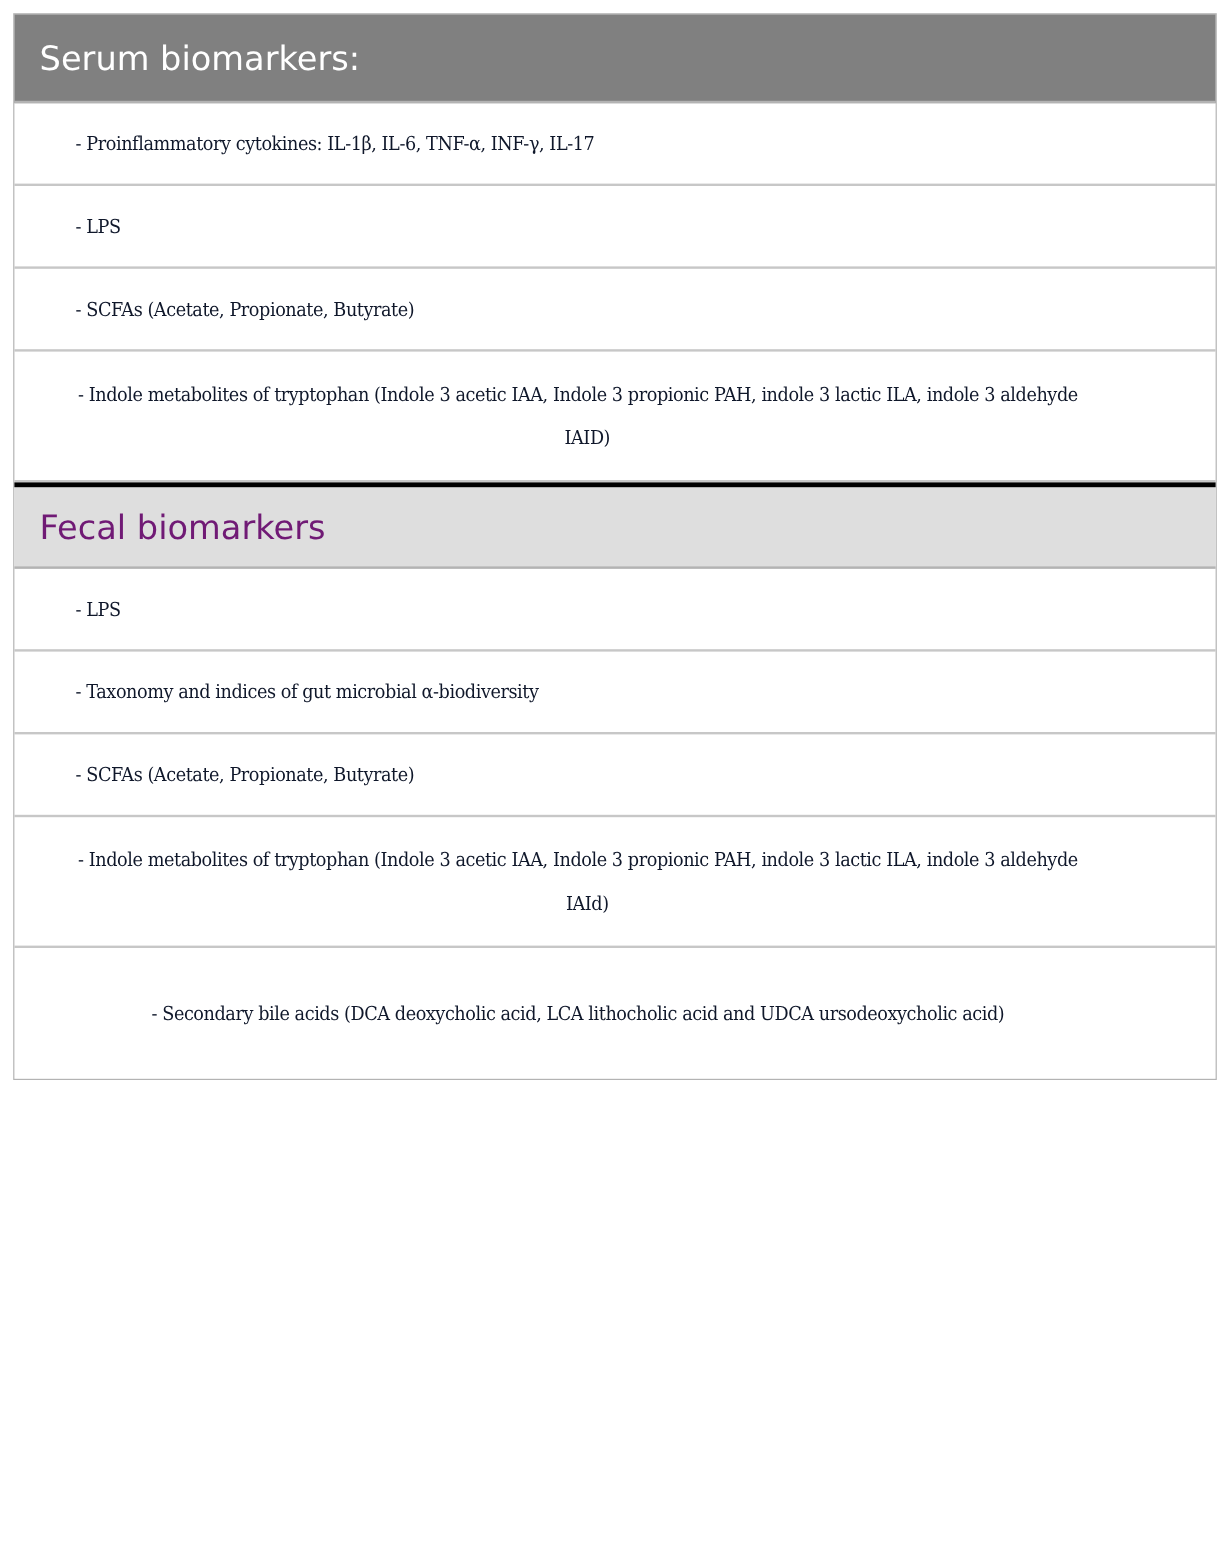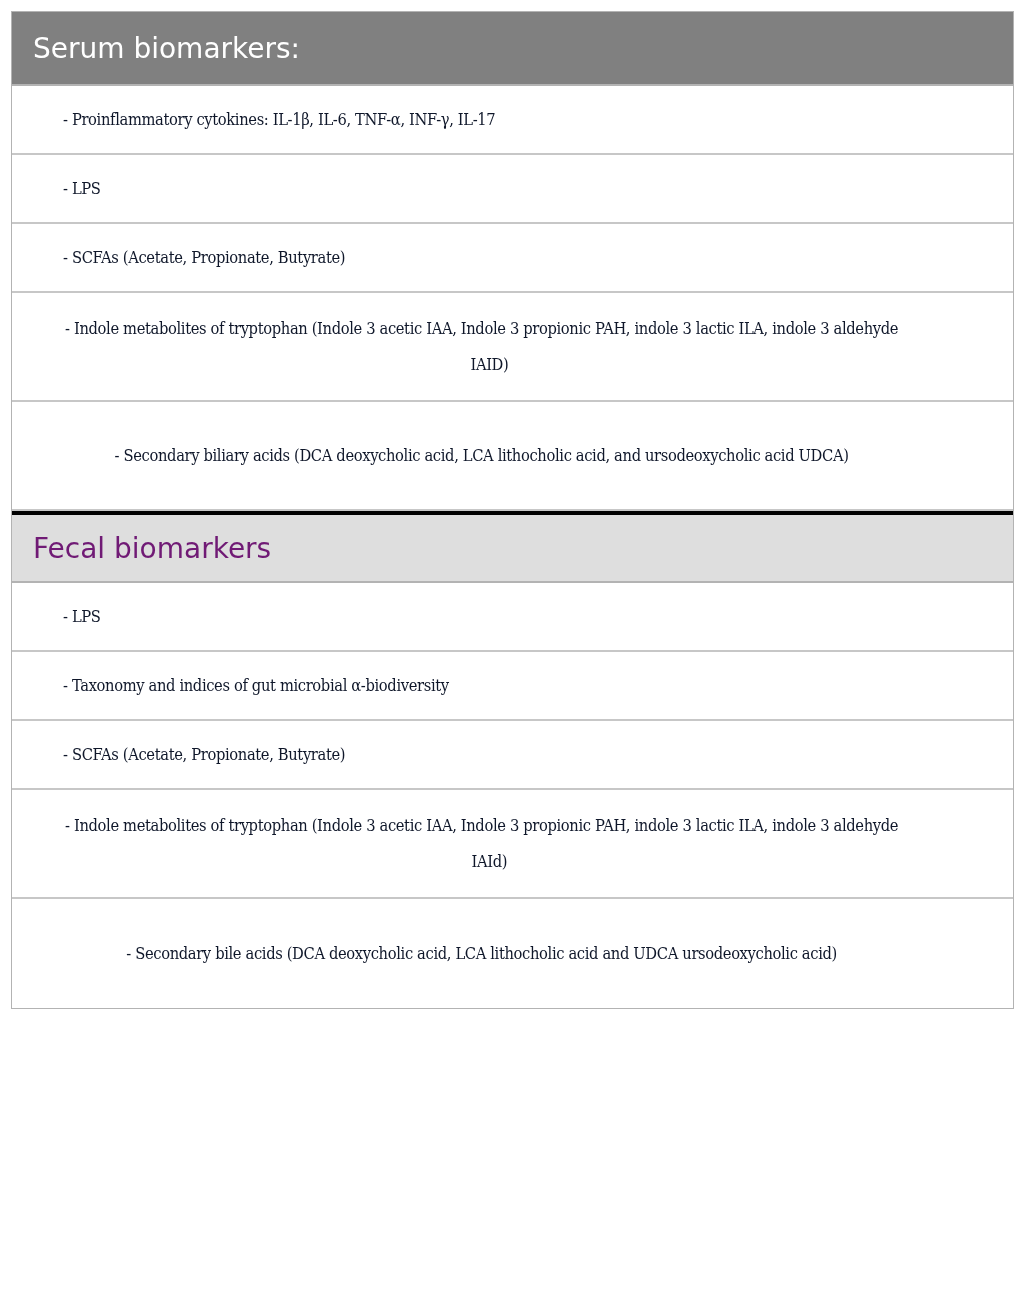--- a/index.html
+++ b/index.html
@@ -78,23 +78,20 @@
     </div>
   <div class="row single">
       <span class="text">- LPS</span>
     </div>
   <div class="row single">
       <span class="text">- SCFAs (Acetate, Propionate, Butyrate)</span>
     </div>
   <div class="row double">
       <span class="text">- Indole metabolites of tryptophan (Indole 3 acetic IAA, Indole 3 propionic PAH, indole 3 lactic ILA, indole 3 aldehyde IAID)</span>
     </div>
-  <div class="row double">
-      <span class="text">- Secondary biliary acids (DCA deoxycholic acid, LCA lithocholic acid, and ursodeoxycholic acid UDCA)</span>
-    </div>
 
   <div class="section-header secondary">
     <span>Fecal biomarkers</span>
   </div>
   <div class="row single">
       <span class="text">- LPS</span>
     </div>
   <div class="row single">
       <span class="text">- Taxonomy and indices of gut microbial α-biodiversity</span>
     </div>

